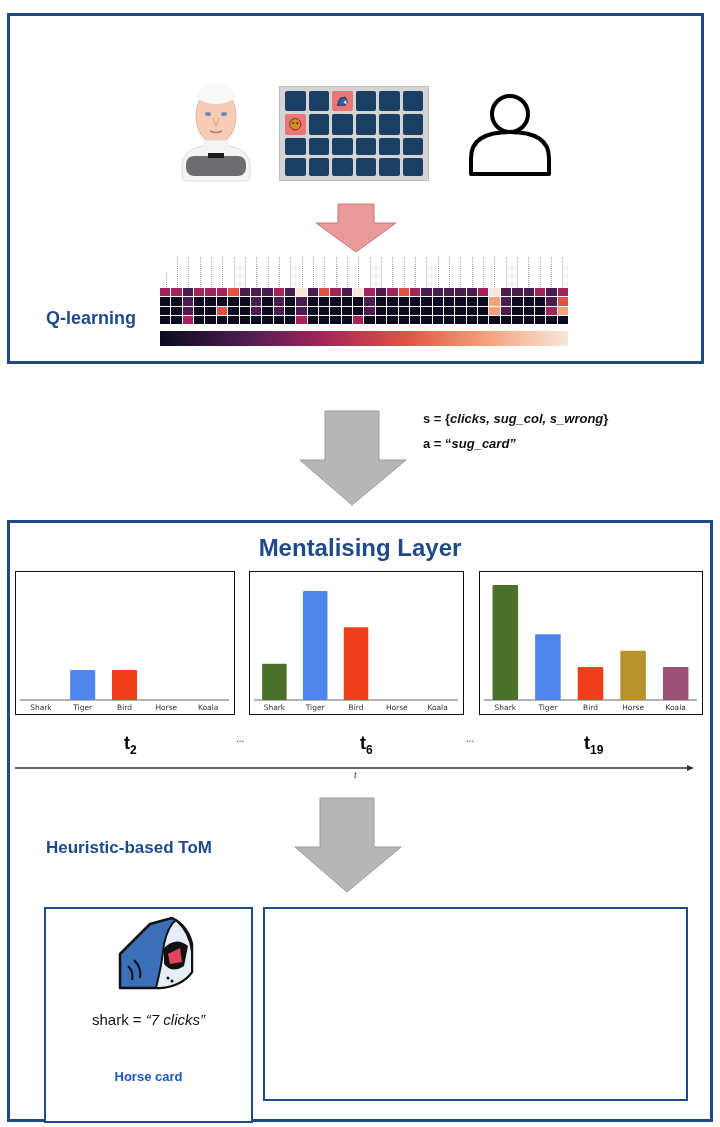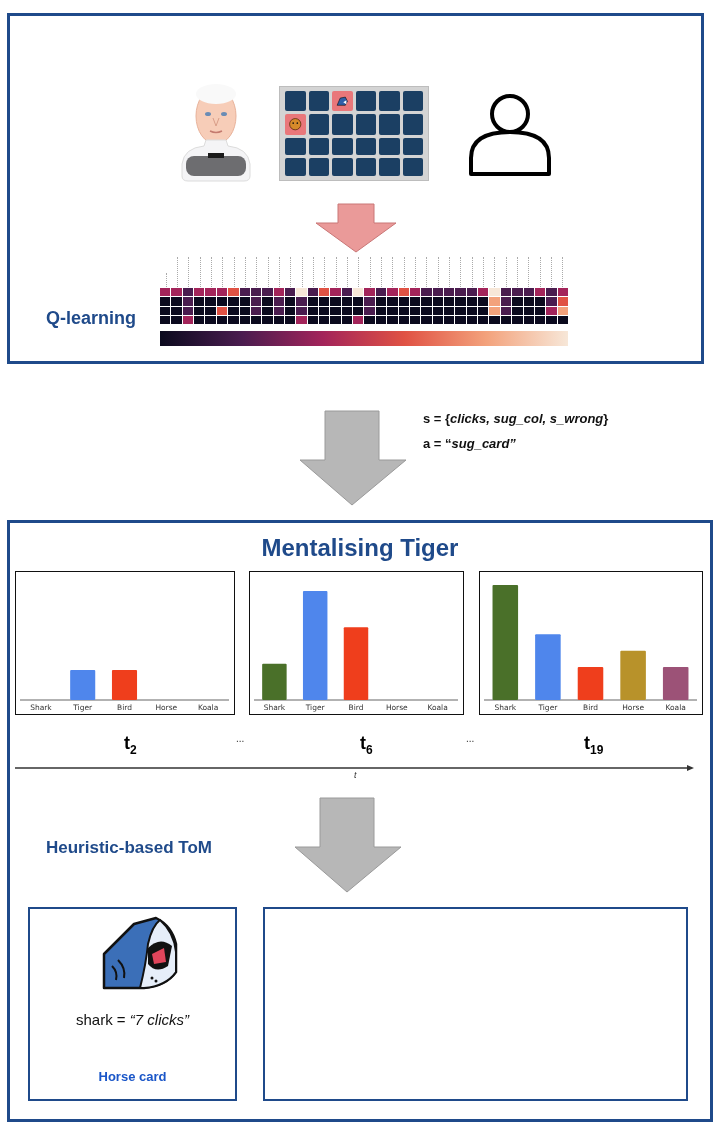--- a/index.html
+++ b/index.html
@@ -277,21 +277,21 @@
   </svg>
 </div>
 <div class="abs" style="left:423px; top:411px; font-size:13px; font-weight:bold; color:#111;">
   <span>s = {</span><i>clicks, sug_col,  s_wrong</i><span>}</span>
 </div>
 <div class="abs" style="left:423px; top:436px; font-size:13px; font-weight:bold; color:#111;">
   <span>a = “</span><i>sug_card</i><i>”</i>
 </div>
 
 <div class="abs panel" style="left:7px; top:520px; width:706px; height:602px;">
-  <div class="abs title" style="left:0; top:11px; width:100%;">Mentalising Tiger</div>
+  <div class="abs title" style="left:0; top:11px; width:100%;">Mentalising Layer</div>
 </div>
 
 <div class="abs chart-box" style="left:15px; top:571px; width:220px; height:144px;">
   <svg class="bar-svg" width="217" height="141">
       <line x1="4" x2="213" y1="128" y2="128" stroke="#999" stroke-width="1.5"></line>
       <text x="24.9" y="138" text-anchor="middle" font-size="7.5" fill="#333" font-family="DejaVu Sans, sans-serif">Shark</text>
       <rect x="54.15999999999999" y="98" width="25.08" height="30" fill="#4f86ec" rx="1"></rect>
       <text x="66.69999999999999" y="138" text-anchor="middle" font-size="7.5" fill="#333" font-family="DejaVu Sans, sans-serif">Tiger</text>
       <rect x="95.96000000000001" y="98" width="25.08" height="30" fill="#ef3e1c" rx="1"></rect>
       <text x="108.5" y="138" text-anchor="middle" font-size="7.5" fill="#333" font-family="DejaVu Sans, sans-serif">Bird</text>
@@ -347,21 +347,21 @@
 </div>
 <div class="abs" style="left:354px; top:770px; font-size:9px; font-style:italic; color:#333;">t</div>
 
 <div class="abs" style="left:293px; top:797px; width:110px; height:96px;">
   <svg width="110" height="96" viewBox="0 0 110 96">
     <polygon points="27,1 81,1 81,50 108,50 54,95 2,50 27,50" fill="#b7b7b7" stroke="#9a9a9a" stroke-width="1"></polygon>
   </svg>
 </div>
 <div class="abs label-blue" style="left:46px; top:838px; font-size:17px;">Heuristic-based ToM</div>
 
-<div class="abs panel" style="left:28px; top:907px; width:209px; height:194px; border-width:2px;">
+<div class="abs panel" style="left:44px; top:907px; width:209px; height:216px; border-width:2px;">
   <div class="abs" style="left:70px; top:5px; width:82px; height:78px;">
     <svg width="82" height="78" viewBox="0 0 82 78">
       <path d="M4 40 L34 10 L56 4 Q72 12 76 30 L76 58 Q66 72 44 74 L4 74 Z" fill="#3b6fb8" stroke="#111" stroke-width="2.5" stroke-linejoin="round"></path>
       <path d="M40 74 Q46 50 48 30 Q52 12 60 6 Q74 18 76 38 L76 58 Q66 72 44 74 Z" fill="#e6eef9" stroke="#111" stroke-width="2"></path>
       <path d="M48 34 Q60 22 72 32 L68 52 Q56 60 48 50 Z" fill="#111"></path>
       <path d="M52 40 L64 34 L66 48 L54 50 Z" fill="#e0455b"></path>
       <path d="M12 52 Q18 58 16 66" fill="none" stroke="#111" stroke-width="2"></path>
       <path d="M18 46 Q26 54 24 64" fill="none" stroke="#111" stroke-width="2"></path>
       <circle cx="52" cy="64" r="1.5" fill="#111"></circle>
       <circle cx="56" cy="67" r="1.5" fill="#111"></circle>

